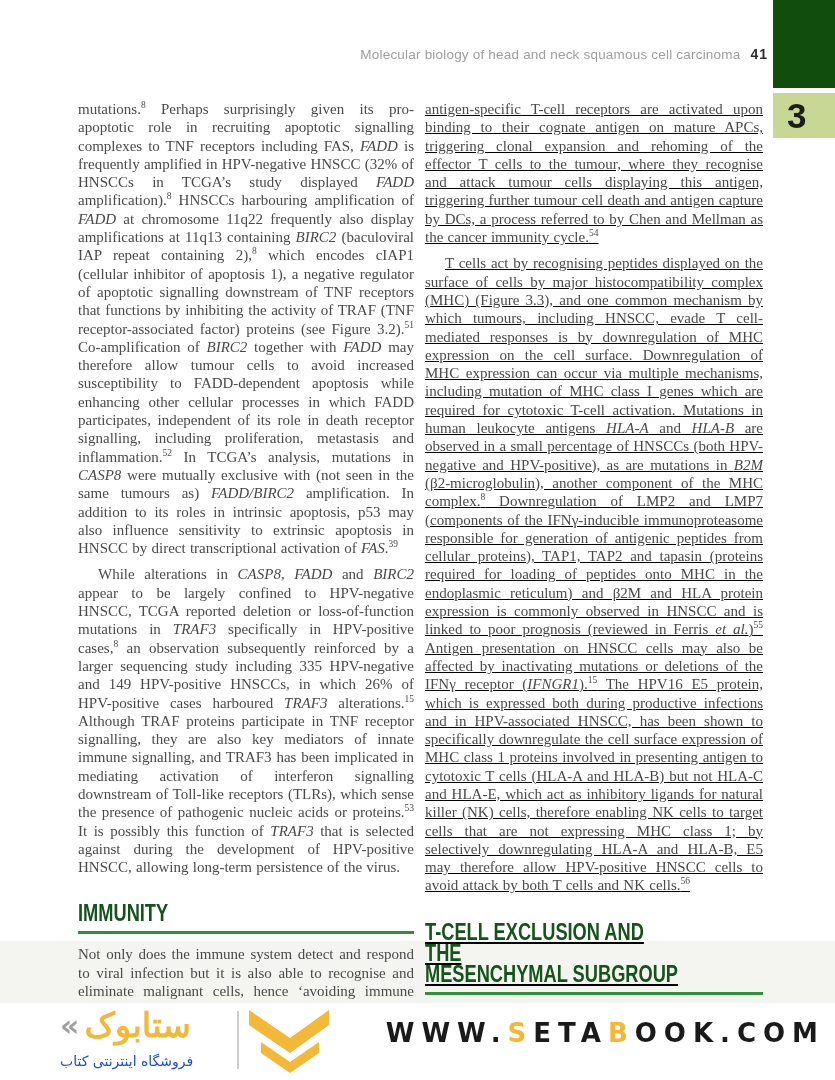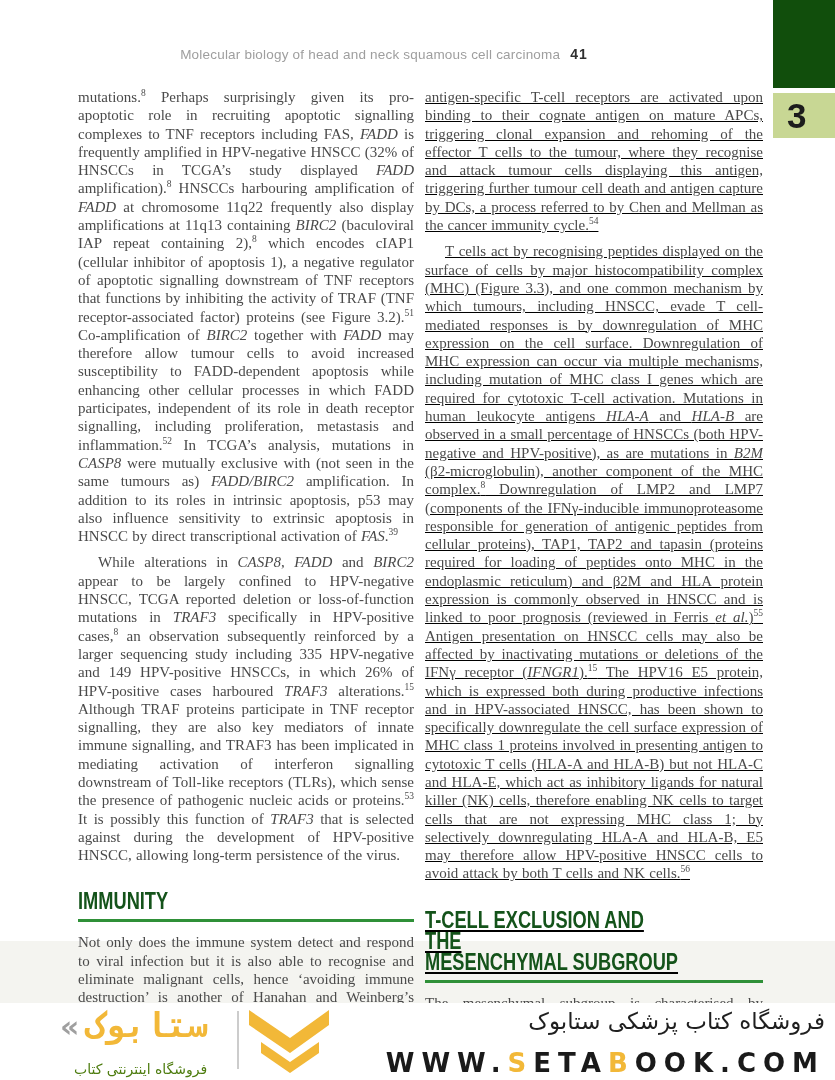--- a/index.html
+++ b/index.html
@@ -4,42 +4,42 @@
 <style>
   html,body{margin:0;padding:0;background:#e8e8e8;}
   .page{position:relative;width:835px;height:1080px;background:#ffffff;overflow:hidden;
         font-family:"Liberation Serif",serif;}
   
   .chapter-dark{position:absolute;left:773px;top:0;width:62px;height:88px;background:#114e0c;}
   .chapter-tab{position:absolute;left:773px;top:93px;width:62px;height:45px;background:#c8d794;
         font-family:"Liberation Sans",sans-serif;font-weight:bold;font-size:35px;color:#1c1c1c;
         line-height:45px;padding-left:14px;box-sizing:border-box;}
   
-  .running-header{position:absolute;top:46px;left:0;width:768px;text-align:center;
+  .running-header{position:absolute;top:46px;left:0;width:768px;text-align:right;
         font-family:"Liberation Sans",sans-serif;font-size:13.5px;color:#9e9e9e;letter-spacing:.2px;}
   .running-header .pagenum{font-weight:bold;color:#2f2f2f;font-size:14px;margin-left:10px;letter-spacing:1px;}
   
   .scan-band{position:absolute;left:0;top:941px;width:835px;height:62px;background:#f4f4f0;}
   
-  .col{position:absolute;top:88px;height:918px;overflow:hidden;z-index:1;}
+  .col{position:absolute;top:100px;height:918px;overflow:hidden;z-index:1;}
   .col-left{left:78px;width:336px;}
   .col-right{left:425px;width:338px;text-decoration:underline;}
   .body-p{margin:0;font-size:15px;line-height:18.3px;text-align:justify;color:#4a4a4a;word-spacing:.5px;}
   .body-p.indent{text-indent:20px;margin-top:8px;}
   .body-p sup{font-size:9.5px;line-height:0;vertical-align:super;}
   .col-heading{font-family:"Liberation Sans",sans-serif;font-weight:bold;font-size:24px;line-height:21px;
         color:#14531a;margin:26px 0 0 0;transform:scaleX(.76);transform-origin:0 50%;white-space:pre-line;}
   .heading-rule{height:3px;background:#2f9038;margin:8px 0 11px 0;}
   
   .footer{position:absolute;left:0;top:1003px;width:835px;height:77px;background:#ffffff;z-index:2;}
   .logo-group{position:absolute;left:60px;top:2px;text-align:center;}
   .logo-row{display:flex;align-items:center;}
   .logo-chevrons{font-family:"DejaVu Sans",sans-serif;font-weight:bold;font-size:30px;color:#9f9f9f;margin-right:5px;}
-  .logo-wordmark{font-family:Liberation Mono, monospace;font-weight:bold;font-size:34px;color:#f2b838;direction:rtl;}
-  .logo-tagline{font-family:"DejaVu Sans",sans-serif;font-size:14px;color:#4d7c0f;direction:rtl;margin-top:14px;text-align:right;}
+  .logo-wordmark{font-family:Liberation Serif, serif;font-weight:bold;font-size:34px;color:#f2b838;direction:rtl;}
+  .logo-tagline{font-family:"DejaVu Sans",sans-serif;font-size:14px;color:#1d4ed8;direction:rtl;margin-top:8px;text-align:right;}
   .footer-divider{position:absolute;left:237px;top:8px;width:2px;height:58px;background:#cccccc;}
   .emblem{position:absolute;left:249px;top:7px;}
   .footer-right{position:absolute;right:10px;top:3px;text-align:right;}
   .store-title{font-family:"DejaVu Sans",sans-serif;font-size:23px;color:#1f1f1f;direction:rtl;line-height:30px;}
   .website{font-family:"DejaVu Sans",sans-serif;font-weight:bold;font-size:26px;letter-spacing:7px;
         color:#1a1a1a;line-height:34px;margin-top:10px;white-space:nowrap;}
 </style>
 </head>
 <body>
 
@@ -79,18 +79,17 @@
         <span class="logo-wordmark">ستابوک</span>
       </div>
       <div class="logo-tagline">فروشگاه اینترنتی کتاب</div>
     </div>
     <div class="footer-divider"></div>
     <svg class="emblem" width="80" height="64" viewBox="0 0 80 64">
       <polygon points="0,0 41,28 80,0 80,15 41,43 0,15" fill="#f2b838"></polygon>
       <polygon points="12,32 41,52 70,32 70,43 41,63 12,43" fill="#f2b838"></polygon>
     </svg>
     <div class="footer-right">
-      <div class="store-title" dir="rtl">فروشگاه کتاب پزشکی ستابوک</div>
       <div class="website"><span style="color: rgb(26, 26, 26);">WWW.</span><span style="color: rgb(242, 184, 56);">S</span><span style="color: rgb(26, 26, 26);">ETA</span><span style="color: rgb(242, 184, 56);">B</span><span style="color: rgb(26, 26, 26);">OOK.COM</span></div>
     </div>
   </div>
 
 </div>
 
 </body></html>

